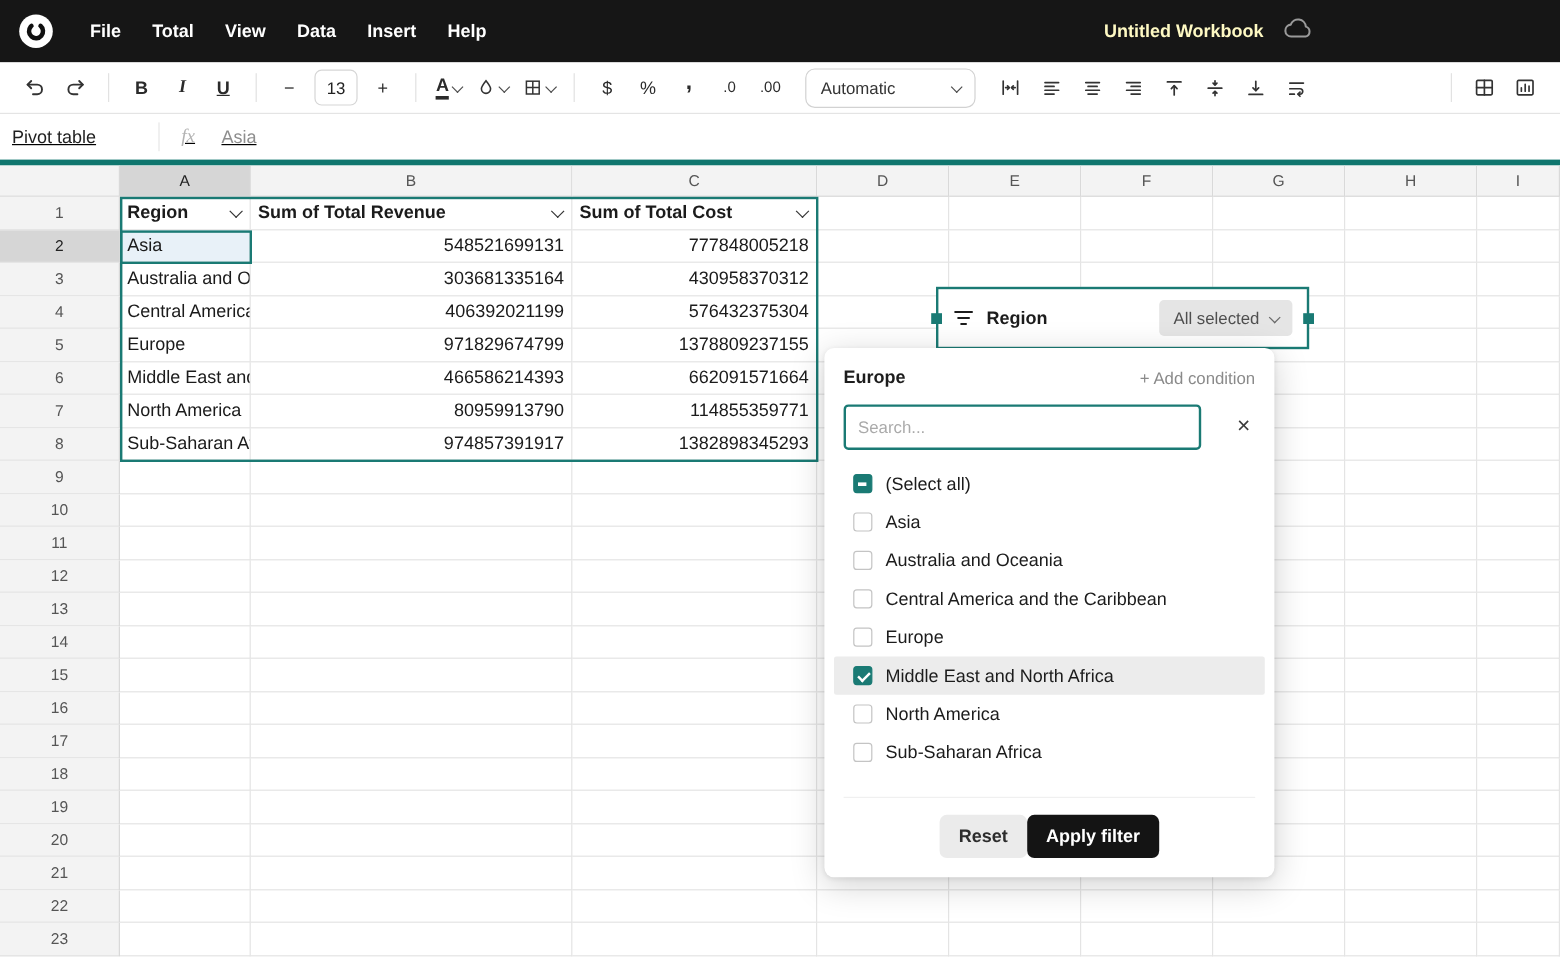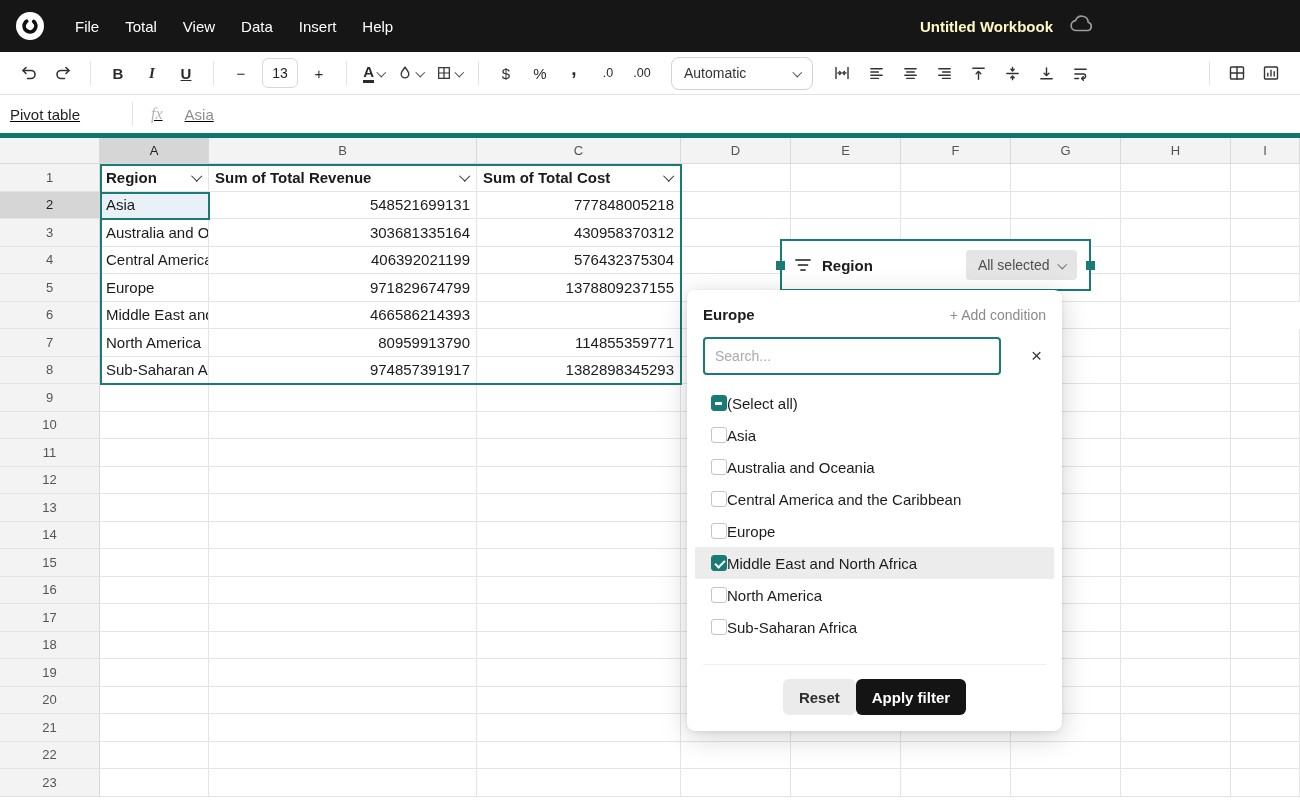--- a/index.html
+++ b/index.html
@@ -4,21 +4,21 @@
 <style>
   html,body{margin:0;padding:0;}
   body{width:1300px;height:800px;overflow:hidden;position:relative;background:#fff;
        font-family:"Liberation Sans","DejaVu Sans",sans-serif;-webkit-font-smoothing:antialiased;}
   .app{position:absolute;inset:0;}
 
   
   .menubar{position:absolute;left:0;top:0;width:100%;height:52px;background:var(--menu-bar,#161616);
            display:flex;align-items:center;padding:0 0 0 16px;box-sizing:border-box;}
   .logo{width:28px;height:28px;border-radius:50%;background:#fff;display:flex;align-items:center;justify-content:center;margin-right:18px;flex:none;}
-  .menu-item{background:none;border:none;color:#fff;font-size:15px;font-weight:400;padding:6px 13px;cursor:pointer;font-family:inherit;}
+  .menu-item{background:none;border:none;color:#fff;font-size:15px;font-weight:700;padding:6px 13px;cursor:pointer;font-family:inherit;}
   .title-group{position:absolute;right:205px;top:0;height:52px;display:flex;align-items:center;gap:16px;}
   .wb-title{color:#fef9c3;font-size:15px;font-weight:700;}
 
   
   .toolbar{position:absolute;left:0;top:52px;width:100%;height:43px;background:#fff;border-bottom:1px solid #e4e4e4;
            display:flex;align-items:center;padding:0 14px;box-sizing:border-box;gap:4px;}
   .tb-btn{min-width:30px;height:30px;background:none;border:none;display:flex;align-items:center;justify-content:center;
           font-size:15px;color:#2b2b2b;cursor:pointer;border-radius:6px;font-family:inherit;gap:4px;padding:0 4px;}
   .tb-btn svg{display:block;}
   .tdiv{width:1px;height:24px;background:#e2e2e2;margin:0 8px;flex:none;}
@@ -81,21 +81,21 @@
                 padding:16px;box-sizing:border-box;display:flex;flex-direction:column;}
   .fp-head{display:flex;align-items:center;justify-content:space-between;}
   .fp-title{font-size:15px;font-weight:700;color:#1d1d1d;}
   .fp-add{background:none;border:none;font-size:14px;color:#8a8a8a;cursor:pointer;font-family:inherit;padding:0;}
   .fp-search{display:flex;align-items:center;margin-top:14px;}
   .fp-search input{width:298px;height:38px;border:2px solid var(--accent,#1a7a74);border-radius:4px;outline:none;
                    padding:0 10px;font-size:14px;color:#0f766e;box-sizing:border-box;font-family:inherit;}
   .fp-search input::placeholder{color:#aaa;}
   .fp-close{margin-left:auto;background:none;border:none;font-size:19px;color:#3c3c3c;cursor:pointer;padding:0 4px;font-family:inherit;}
   .fp-list{margin-top:12px;}
-  .f-opt{height:32px;display:flex;align-items:center;padding:0 8px;cursor:pointer;}
+  .f-opt{height:32px;display:flex;align-items:center;gap:11px;padding:0 8px;cursor:pointer;}
   .f-opt.hl{background:var(--highlight-row,#ececec);margin:0 -8px;padding:0 16px;border-radius:2px;}
   .f-lab{font-size:15px;color:#1c1c1c;white-space:nowrap;}
   .cb{width:16px;height:16px;border:1.5px solid #c4c4c4;border-radius:3px;background:#fff;box-sizing:border-box;
       flex:none;position:relative;}
   .cb.checked,.cb.indeterminate{background:var(--accent,#1a7a74);border-color:var(--accent,#1a7a74);}
   .cb.checked::after{content:"";position:absolute;left:4.5px;top:1.5px;width:4px;height:8px;
                      border-right:2px solid #fff;border-bottom:2px solid #fff;transform:rotate(45deg);}
   .cb.indeterminate::after{content:"";position:absolute;left:3px;top:6px;width:7px;height:2.5px;background:#fff;}
   .fp-foot{margin-top:auto;display:flex;align-items:center;justify-content:center;
            border-top:1px solid #f0f0f0;padding-top:14px;}
@@ -348,20 +348,21 @@
           <div class="cell"></div>
           <div class="cell"></div>
           <div class="cell"></div>
           <div class="cell"></div>
           <div class="cell"></div>
         </div>
         <div class="grid-row">
           <div class="row-num">6</div>
           <div class="cell">Middle East and North Africa</div>
           <div class="cell num">466586214393</div>
+          <div class="cell num">662091571664</div>
           <div class="cell"></div>
           <div class="cell"></div>
           <div class="cell"></div>
           <div class="cell"></div>
           <div class="cell"></div>
           <div class="cell"></div>
         </div>
         <div class="grid-row">
           <div class="row-num">7</div>
           <div class="cell">North America</div>

